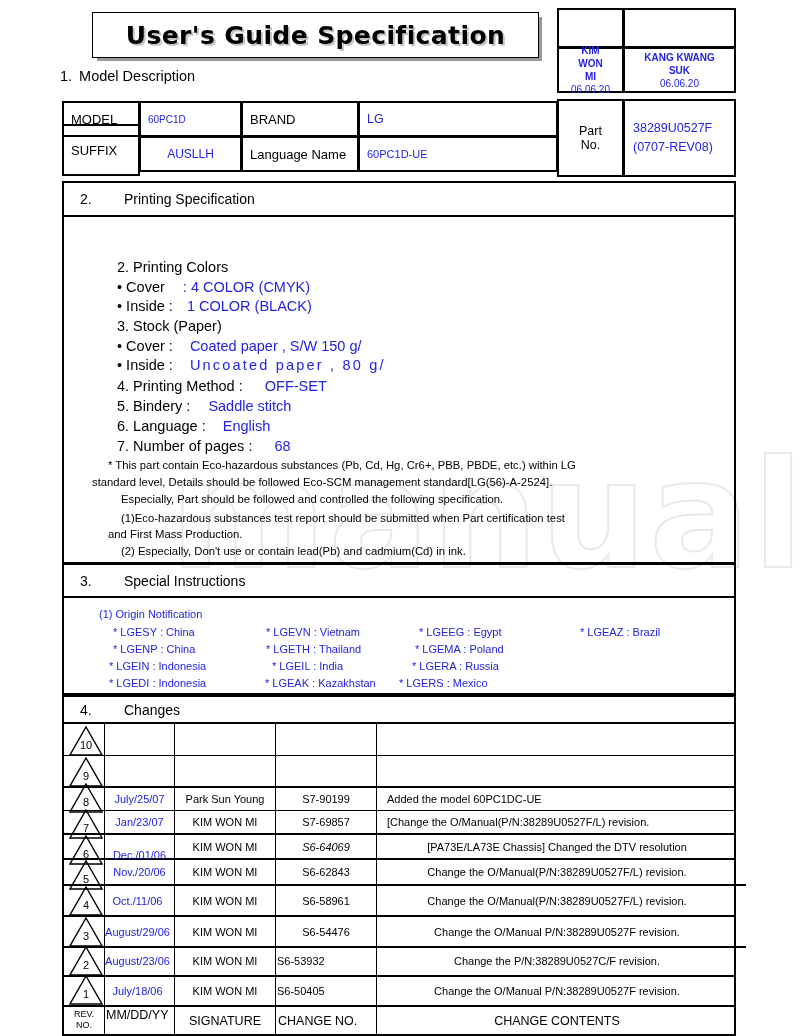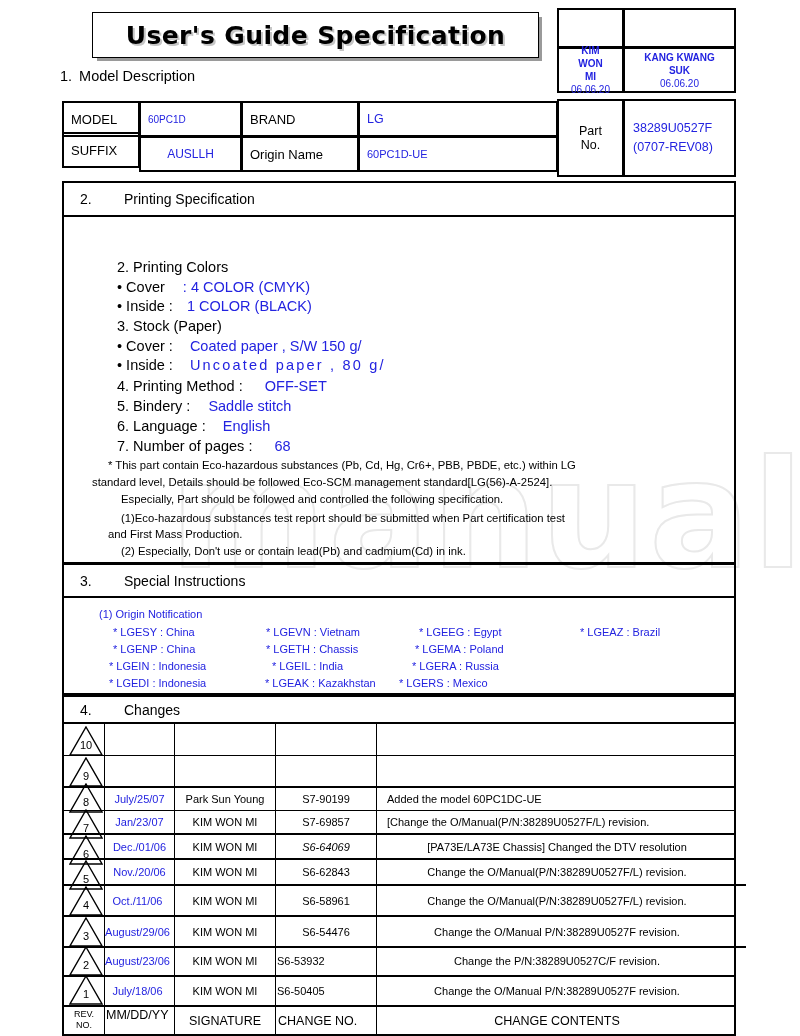--- a/index.html
+++ b/index.html
@@ -176,23 +176,23 @@
 
     <div class="sec1-head">
       <span class="num">1.</span><span>Model Description</span>
     </div>
 
     <div class="cell b2" style="left:62px; top:101px; width:78px; height:36px; font-size:13px;">MODEL</div>
     <div class="cell b2 blue" style="left:139px; top:101px; width:103px; height:36px; font-size:10px;">60PC1D</div>
     <div class="cell b2" style="left:241px; top:101px; width:118px; height:36px; font-size:13px;">BRAND</div>
     <div class="cell b2 blue" style="left:358px; top:101px; width:200px; height:36px; font-size:12.5px;">LG</div>
 
-    <div class="cell b2" style="left:62px; top:132px; width:78px; height:36px; font-size:13px;">SUFFIX</div>
+    <div class="cell b2" style="left:62px; top:124px; width:78px; height:52px; font-size:13px;">SUFFIX</div>
     <div class="cell b2 blue center" style="left:139px; top:136px; width:103px; height:36px; font-size:12px;">AUSLLH</div>
-    <div class="cell b2" style="left:241px; top:136px; width:118px; height:36px; font-size:13px;">Origin Name</div>
+    <div class="cell b2" style="left:241px; top:136px; width:118px; height:36px; font-size:13px;">Language Name</div>
     <div class="cell b2 blue" style="left:358px; top:136px; width:200px; height:36px; font-size:11px;">60PC1D-UE</div>
 
     <div class="sec-band" style="left:62px; top:181px; width:674px; height:36px;">
       <span class="n">2.</span>
       <span>Printing Specification</span>
     </div>
 
     <div class="body-frame" style="left:62px; top:216px; width:674px; height:348px;"></div>
 
 
@@ -255,21 +255,21 @@
     <div class="body-frame" style="left:62px; top:597px; width:674px; height:98px;"></div>
 
     <div class="ori head" style="left:99px; top:608px;">(1) Origin Notification</div>
 
     <div class="ori" style="left:113px; top:626px;">* LGESY : China</div>
     <div class="ori" style="left:266px; top:626px;">* LGEVN : Vietnam</div>
     <div class="ori" style="left:419px; top:626px;">* LGEEG : Egypt</div>
     <div class="ori" style="left:580px; top:626px;">* LGEAZ : Brazil</div>
 
     <div class="ori" style="left:113px; top:643px;">* LGENP : China</div>
-    <div class="ori" style="left:266px; top:643px;">* LGETH : Chassis</div>
+    <div class="ori" style="left:266px; top:643px;">* LGETH : Thailand</div>
     <div class="ori" style="left:415px; top:643px;">* LGEMA : Poland</div>
 
     <div class="ori" style="left:109px; top:660px;">* LGEIN : Indonesia</div>
     <div class="ori" style="left:272px; top:660px;">* LGEIL : India</div>
     <div class="ori" style="left:412px; top:660px;">* LGERA : Russia</div>
 
     <div class="ori" style="left:109px; top:677px;">* LGEDI : Indonesia</div>
     <div class="ori" style="left:265px; top:677px;">* LGEAK : Kazakhstan</div>
     <div class="ori" style="left:399px; top:677px;">* LGERS : Mexico</div>
 
@@ -375,21 +375,21 @@
     <div class="chg-cell c blue" style="left:105px; top:788px; width:69px; height:22px;">July/25/07</div>
     <div class="chg-cell c" style="left:175px; top:788px; width:100px; height:22px;">Park Sun Young</div>
     <div class="chg-cell c" style="left:276px; top:788px; width:100px; height:22px;">S7-90199</div>
     <div class="chg-cell l" style="left:387px; top:788px; width:345px; height:22px;">Added the model 60PC1DC-UE</div>
 
     <div class="chg-cell c blue" style="left:105px; top:811px; width:69px; height:22px;">Jan/23/07</div>
     <div class="chg-cell c" style="left:175px; top:811px; width:100px; height:22px;">KIM WON MI</div>
     <div class="chg-cell c" style="left:276px; top:811px; width:100px; height:22px;">S7-69857</div>
     <div class="chg-cell l" style="left:387px; top:811px; width:345px; height:22px;">[Change the O/Manual(P/N:38289U0527F/L) revision.</div>
 
-    <div class="chg-cell c blue" style="left:105px; top:835px; width:69px; height:23px;">Dec./01/06</div>
+    <div class="chg-cell c blue" style="left:105px; top:835px; width:69px; height:39px;">Dec./01/06</div>
     <div class="chg-cell c" style="left:175px; top:835px; width:100px; height:23px;">KIM WON MI</div>
     <div class="chg-cell c" style="left:276px; top:835px; width:100px; height:23px;font-style:italic;">S6-64069</div>
     <div class="chg-cell c" style="left:382px; top:835px; width:350px; height:23px;">[PA73E/LA73E Chassis] Changed the DTV resolution</div>
 
     <div class="chg-cell c blue" style="left:105px; top:860px; width:69px; height:24px;">Nov./20/06</div>
     <div class="chg-cell c" style="left:175px; top:860px; width:100px; height:24px;">KIM WON MI</div>
     <div class="chg-cell c" style="left:276px; top:860px; width:100px; height:24px;">S6-62843</div>
     <div class="chg-cell c" style="left:382px; top:860px; width:350px; height:24px;">Change the O/Manual(P/N:38289U0527F/L) revision.</div>
 
     <div class="chg-cell c blue" style="left:101px; top:886px; width:73px; height:29px;">Oct./11/06</div>

